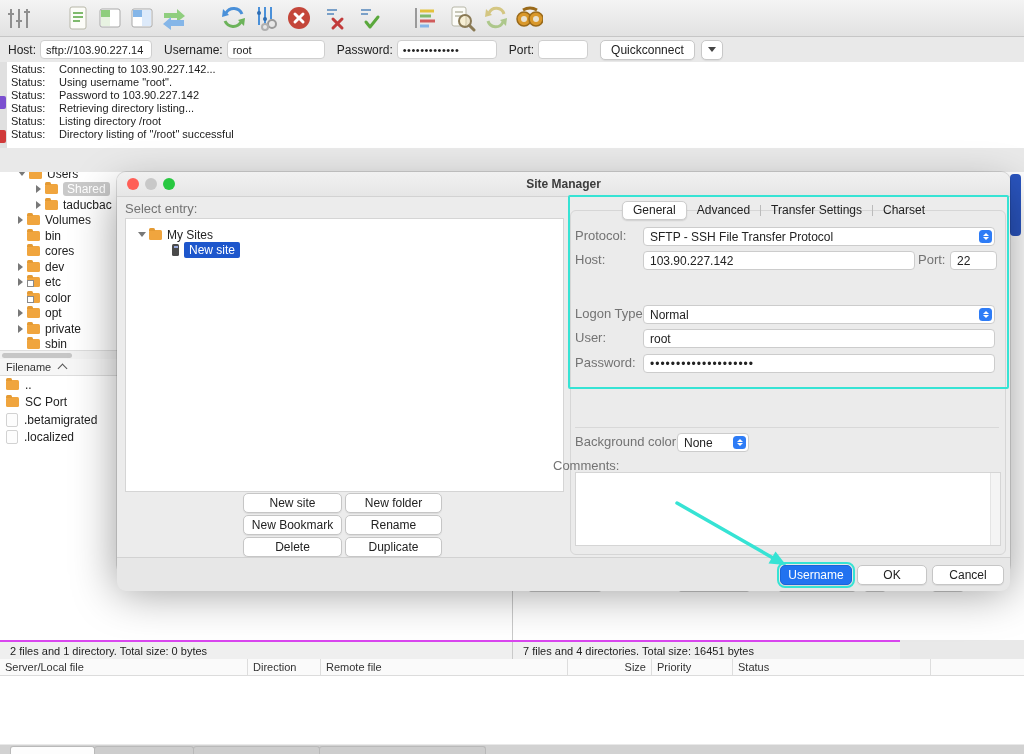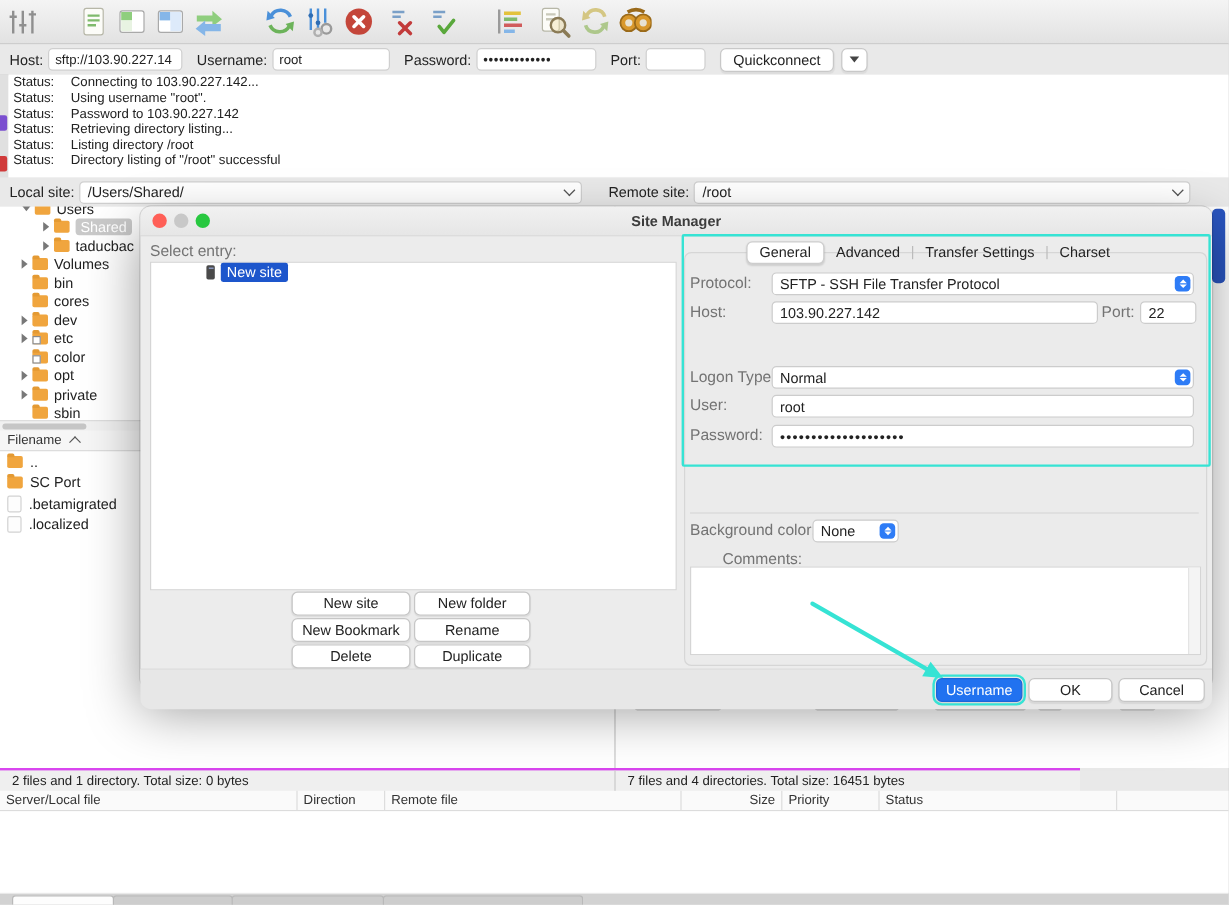--- a/index.html
+++ b/index.html
@@ -261,32 +261,20 @@
     <div class="logline">
         <span class="logpre">Status:</span>
         <span>Listing directory /root</span>
       </div>
     <div class="logline">
         <span class="logpre">Status:</span>
         <span>Directory listing of "/root" successful</span>
       </div>
   </div>
 
-  <div class="abs pathrow">
-    <span class="qlbl" style="margin-left:8px">Local site:</span>
-    <div class="pfield" style="width:405px">
-      <span>/Users/Shared/</span>
-        <span class="chevdown"></span>
-    </div>
-    <span class="qlbl" style="margin-left:22px">Remote site:</span>
-    <div class="pfield" style="width:400px">
-      <span>/root</span>
-        <span class="chevdown"></span>
-    </div>
-  </div>
 
   <div class="abs leftpane">
     <div style="margin-top:-6px">
       <div class="treerow" style="padding-left:18px">
           <span class="expd"></span>
           <span class="folder"></span>
           <span>Users</span>
         </div>
       <div class="treerow" style="padding-left:36px">
           <span class="exp"></span>
@@ -406,20 +394,25 @@
     <div class="dtitle">
       <span class="light" style="left:10px;background:#ff5f57"></span>
       <span class="light" style="left:28px;background:#c8c8c8"></span>
       <span class="light" style="left:46px;background:#28c840"></span>
       <span>Site Manager</span>
     </div>
 
     <div class="dlbl" style="left:8px;top:28px">Select entry:</div>
 
     <div class="smtree">
+      <div class="treerow" style="margin-top:8px;padding-left:12px">
+        <span class="expd"></span>
+          <span class="folder"></span>
+          <span>My Sites</span>
+      </div>
       <div class="treerow" style="padding-left:46px">
         <span class="srvic"></span>
         <span style="background:#1d56cc;color:#fff;padding:1px 5px;border-radius:2px">New site</span>
       </div>
     </div>
 
     <div class="dbtn" style="left:126px;top:321px;width:97px">New site</div>
     <div class="dbtn" style="left:228px;top:321px;width:95px">New folder</div>
     <div class="dbtn" style="left:126px;top:343px;width:97px">New Bookmark</div>
     <div class="dbtn" style="left:228px;top:343px;width:95px">Rename</div>
@@ -470,21 +463,21 @@
 
     <div class="dlbl" style="left:458px;top:261px">Background color:</div>
     <div class="dfield" style="left:560px;top:261px;width:58px">
       <span>None</span>
       <span class="stepper">
           <span class="stup"></span>
           <span class="stdn"></span>
         </span>
     </div>
 
-    <div class="dlbl" style="left:485px;top:285px">Comments:</div>
+    <div class="dlbl" style="left:436px;top:285px">Comments:</div>
     <div style="position:absolute;left:458px;top:300px;width:424px;height:72px;background:#fff;border:1px solid #d5d5d5">
       <span style="position:absolute;right:0;top:0;width:9px;height:100%;background:#f4f4f4;border-left:1px solid #e4e4e4"></span>
     </div>
 
     <div class="cyanrect" style="left:451px;top:23px;width:437px;height:190px"></div>
 
     <div class="dfoot"></div>
     <div class="dbtn" style="left:663px;top:393px;width:70px;background:#2172f0;border-color:#1b64d8;color:#fff;outline:2px solid #36e3d4;outline-offset:1px">Username</div>
     <div class="dbtn" style="left:740px;top:393px;width:68px">OK</div>
     <div class="dbtn" style="left:815px;top:393px;width:70px">Cancel</div>

